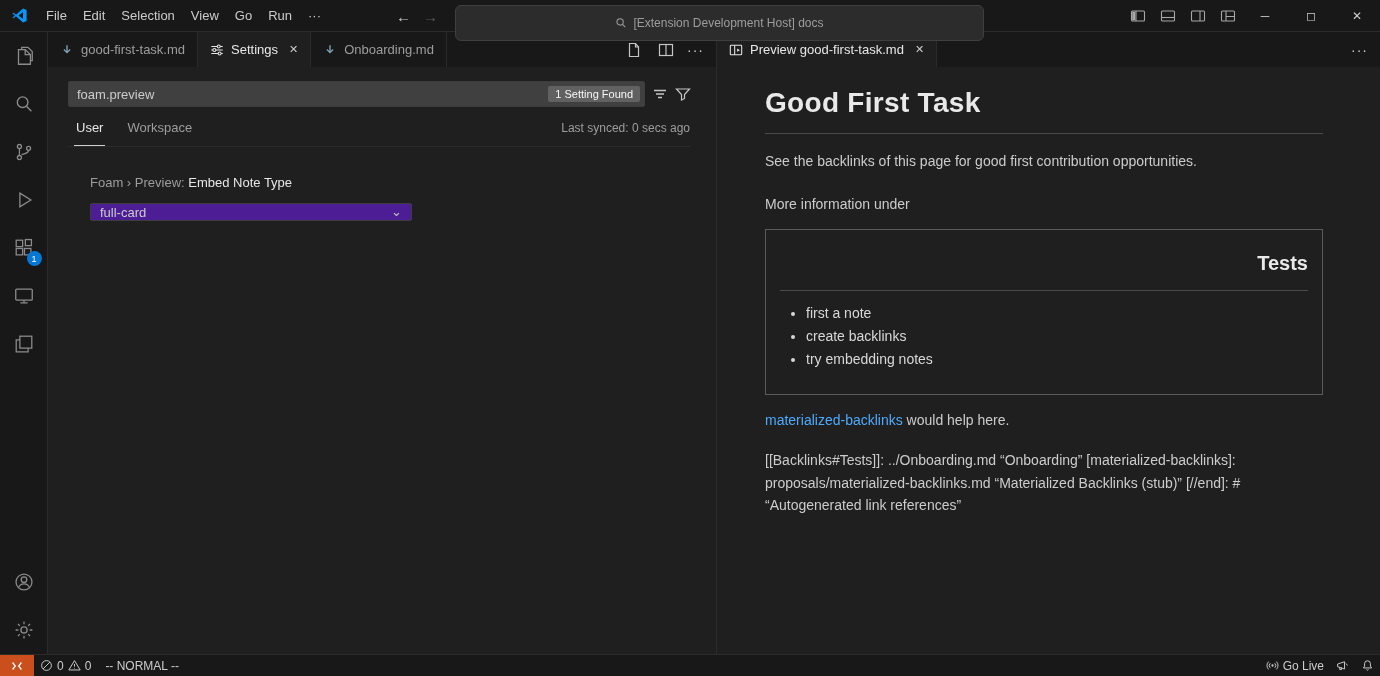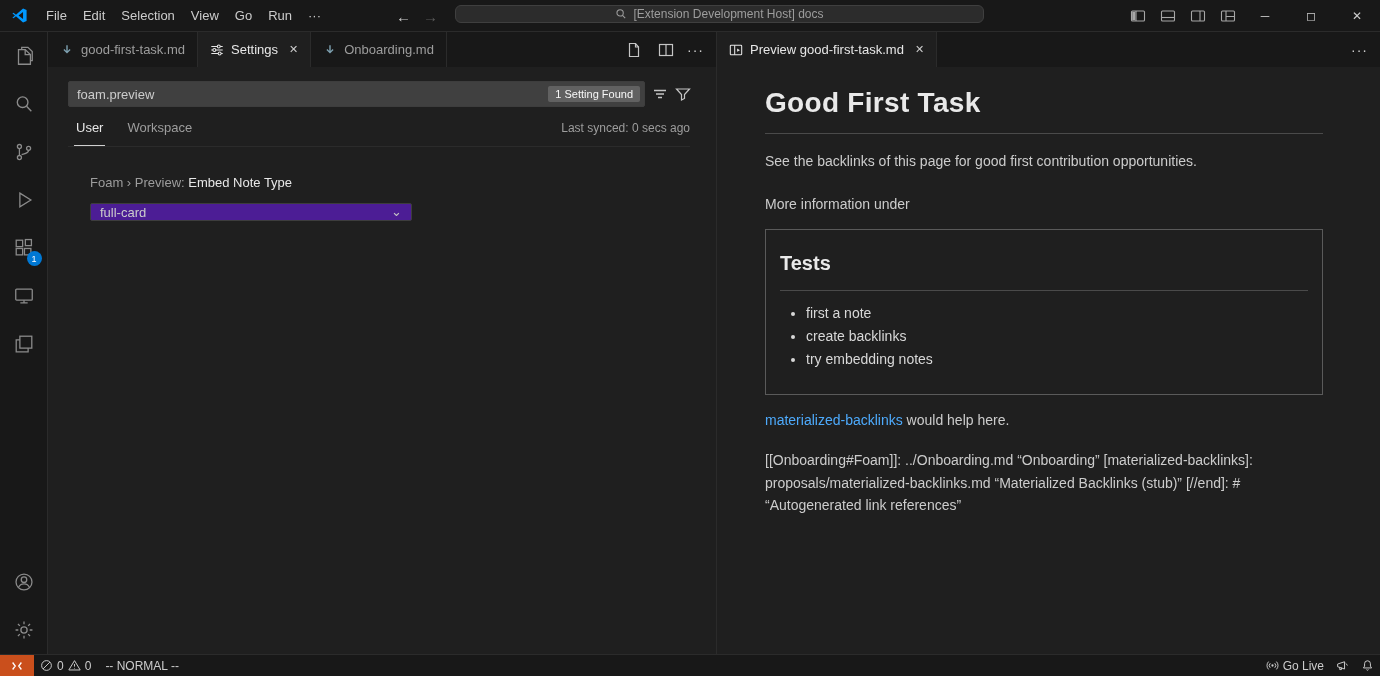--- a/index.html
+++ b/index.html
@@ -8,21 +8,21 @@
   .window { width: 1380px; height: 676px; display: flex; flex-direction: column; }
 
   
   .titlebar { flex: 0 0 32px; height: 32px; background: #181818; border-bottom: 1px solid #2b2b2b; display: flex; align-items: center; position: relative; }
   .logo { width: 38px; display: flex; align-items: center; justify-content: center; }
   .menubar { display: flex; align-items: flex-start; }
   .menu-item { padding: 0 8px; height: 22px; line-height: 22px; color: #cccccc; border-radius: 5px; cursor: default; }
   .nav-arrows { position: absolute; left: 396px; top: 0; height: 32px; display: flex; align-items: center; gap: 12px; font-size: 15px; }
   .nav-back { color: #cccccc; }
   .nav-fwd { color: #5a5a5a; }
-  .command-center { position: absolute; left: 455px; top: 5px; width: 529px; height: 18px; background: #2c2c2c; border: 1px solid #3f3f3f; border-radius: 6px; display: flex; align-items: center; justify-content: center; gap: 6px; color: #9d9d9d; font-size: 12px; }
+  .command-center { position: absolute; left: 455px; top: 5px; width: 529px; height: 36px; background: #2c2c2c; border: 1px solid #3f3f3f; border-radius: 6px; display: flex; align-items: center; justify-content: center; gap: 6px; color: #9d9d9d; font-size: 12px; }
   .layout-controls { position: absolute; right: 140px; top: 0; height: 32px; display: flex; align-items: center; gap: 6px; color: #a6a6a6; }
   .lc { width: 24px; height: 24px; display: flex; align-items: center; justify-content: center; }
   .window-controls { position: absolute; right: 0; top: 0; height: 32px; display: flex; }
   .wc { width: 46px; height: 32px; display: flex; align-items: center; justify-content: center; color: #cccccc; font-size: 12px; }
 
   
   .main { flex: 1; display: flex; min-height: 0; }
   .activitybar { width: 48px; background: #181818; border-right: 1px solid #2b2b2b; display: flex; flex-direction: column; align-items: center; }
   .ab-icon { width: 48px; height: 48px; display: flex; align-items: center; justify-content: center; color: #8b8b8b; position: relative; }
   .ab-spacer { flex: 1; }
@@ -59,21 +59,21 @@
   .setting-name { color: #e7e7e7; font-weight: 400; }
   .dropdown { margin-top: 13px; width: 322px; height: 18px; background: #4c1d95; border: 1px solid #3d3d3d; border-radius: 2px; display: flex; align-items: center; justify-content: space-between; padding: 0 9px; color: #cccccc; }
   .dd-chevron { color: #c5c5c5; font-size: 13px; line-height: 10px; }
 
   
   .preview-body { flex: 1; background: #1f1f1f; padding: 20px 57px 0 48px; overflow: hidden; }
   .md-title { font-size: 28px; font-weight: 600; color: #e9e9e9; letter-spacing: .3px; padding-bottom: 14px; border-bottom: 1px solid #4a4a4a; }
   .md-p { margin-top: 17px; font-size: 14px; line-height: 1.5; color: #cccccc; }
   .md-p2 { margin-top: 24px; font-size: 14px; color: #cccccc; }
   .note-card { margin-top: 17px; border: 1px solid #5a5a5a; padding: 0 14px 20px; }
-  .card-title { font-size: 20px; font-weight: 700; color: #e9e9e9; margin-top: 22px; padding-bottom: 15px; border-bottom: 1px solid #4a4a4a; }
+  .card-title { font-size: 20px; font-weight: 700; color: #e9e9e9; margin-top: 22px; padding-bottom: 15px; border-bottom: 1px solid #4a4a4a; text-align: right; }
   .card-list { margin-top: 14px; padding-left: 26px; }
   .card-list li { font-size: 14px; color: #d8d8d8; margin: 7px 0; }
   .md-link-p { margin-top: 17px; font-size: 14px; color: #cccccc; }
   .md-link { color: #4daafc; cursor: pointer; }
   .md-refs { margin-top: 21px; font-size: 14px; line-height: 1.62; color: #cccccc; }
 
   
   .statusbar { flex: 0 0 22px; height: 22px; background: #181818; border-top: 1px solid #2b2b2b; display: flex; align-items: center; font-size: 12px; color: #cccccc; }
   .remote { width: 34px; height: 100%; background: #ca4f1c; color: #ffffff; display: flex; align-items: center; justify-content: center; }
   .sb-item { display: flex; align-items: center; gap: 4px; padding: 0 6px; height: 100%; }
@@ -328,21 +328,21 @@
               <li>first a note</li>
               <li>create backlinks</li>
               <li>try embedding notes</li>
             </ul>
           </div>
 
           <p class="md-link-p">
             <span class="md-link">materialized-backlinks</span><span> would help here.</span>
           </p>
 
-          <p class="md-refs">[[Onboarding#Foam]]: ../Onboarding.md “Onboarding” [materialized-backlinks]: proposals/materialized-backlinks.md “Materialized Backlinks (stub)” [//end]: # “Autogenerated link references”</p>
+          <p class="md-refs">[[Backlinks#Tests]]: ../Onboarding.md “Onboarding” [materialized-backlinks]: proposals/materialized-backlinks.md “Materialized Backlinks (stub)” [//end]: # “Autogenerated link references”</p>
         </div>
       </div>
     </div>
   </div>
 
   <div class="statusbar">
     <div class="remote">
       <span>
         <svg width="14" height="14" viewBox="0 0 16 16" fill="none" stroke="#ffffff" stroke-width="1.5">
             <path d="M3 4l3 4-3 4M13 4l-3 4 3 4"></path>

